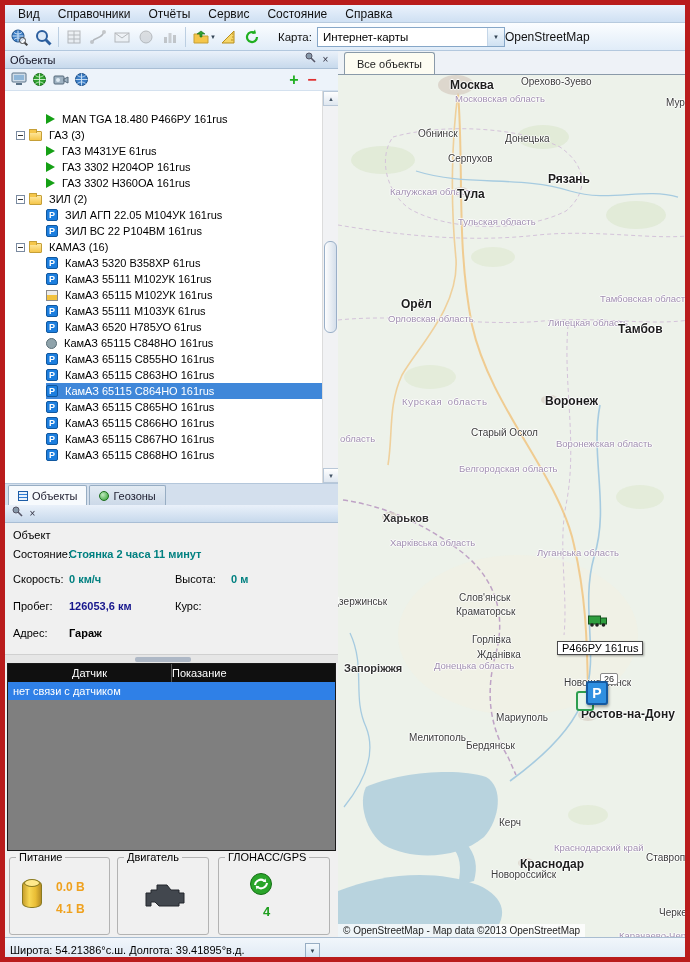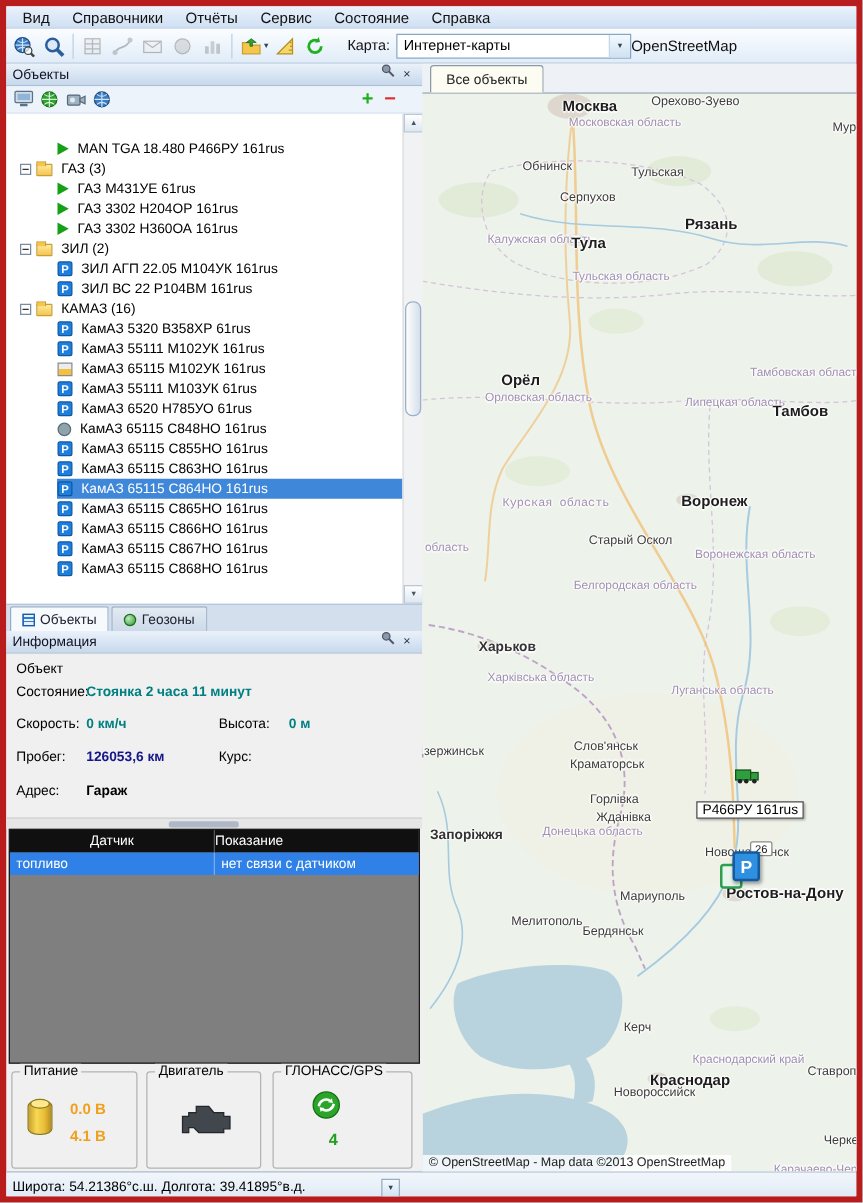--- a/index.html
+++ b/index.html
@@ -444,21 +444,20 @@
       <span class="tabicon-list"></span>
       <span>Объекты</span>
     </div>
     <div class="ptab">
       <span class="tabicon-geo"></span>
       <span>Геозоны</span>
     </div>
   </div>
 
   <div class="panel-header" style="top:500px">
-    <span class="title">Информация</span>
     <span class="hbtn">
       <svg width="11" height="11">
           <circle cx="4" cy="4" r="3" fill="#8899aa" stroke="#556"></circle>
           <line x1="6" y1="6" x2="10" y2="10" stroke="#556" stroke-width="1.6"></line>
         </svg>
     </span>
     <span class="hbtn">×</span>
   </div>
 
   <div class="info-body">
@@ -479,21 +478,20 @@
         <span class="mini-thumb"></span>
       </div>
   </div>
 
   <div class="sensor-table">
     <div class="st-header">
       <span class="st-h1">Датчик</span>
       <span class="st-h2">Показание</span>
     </div>
     <div class="st-row">
-      <span class="st-c1">топливо</span>
       <span class="st-c2">нет связи с датчиком</span>
     </div>
   </div>
 
   <div class="gbox" style="left:4px;width:101px">
     <span class="gbox-label">Питание</span>
     <span class="battery"></span>
     <span class="pw-val" style="left:46px;top:22px">0.0 В</span>
     <span class="pw-val" style="left:46px;top:44px">4.1 В</span>
   </div>
@@ -561,21 +559,21 @@
           <span class="maplabel city-sm" style="left: 183px; top: 1px;">Орехово-Зуево</span>
 
           <span class="maplabel city-lg" style="left: 112px; top: 3px;">Москва</span>
 
           <span class="maplabel region" style="left: 117px; top: 18px;">Московская область</span>
 
           <span class="maplabel city-sm" style="left: 328px; top: 22px;">Муром</span>
 
           <span class="maplabel city-sm" style="left: 80px; top: 53px;">Обнинск</span>
 
-          <span class="maplabel city-sm" style="left: 167px; top: 58px;">Тульская</span>
+          <span class="maplabel city-sm" style="left: 167px; top: 58px;">Донецька</span>
 
           <span class="maplabel city-sm" style="left: 110px; top: 78px;">Серпухов</span>
 
           <span class="maplabel region" style="left: 52px; top: 111px;">Калужская область</span>
 
           <span class="maplabel city-lg" style="left: 119px; top: 112px;">Тула</span>
 
           <span class="maplabel city-lg" style="left: 210px; top: 97px;">Рязань</span>
 
           <span class="maplabel region" style="left: 120px; top: 141px;">Тульская область</span>

